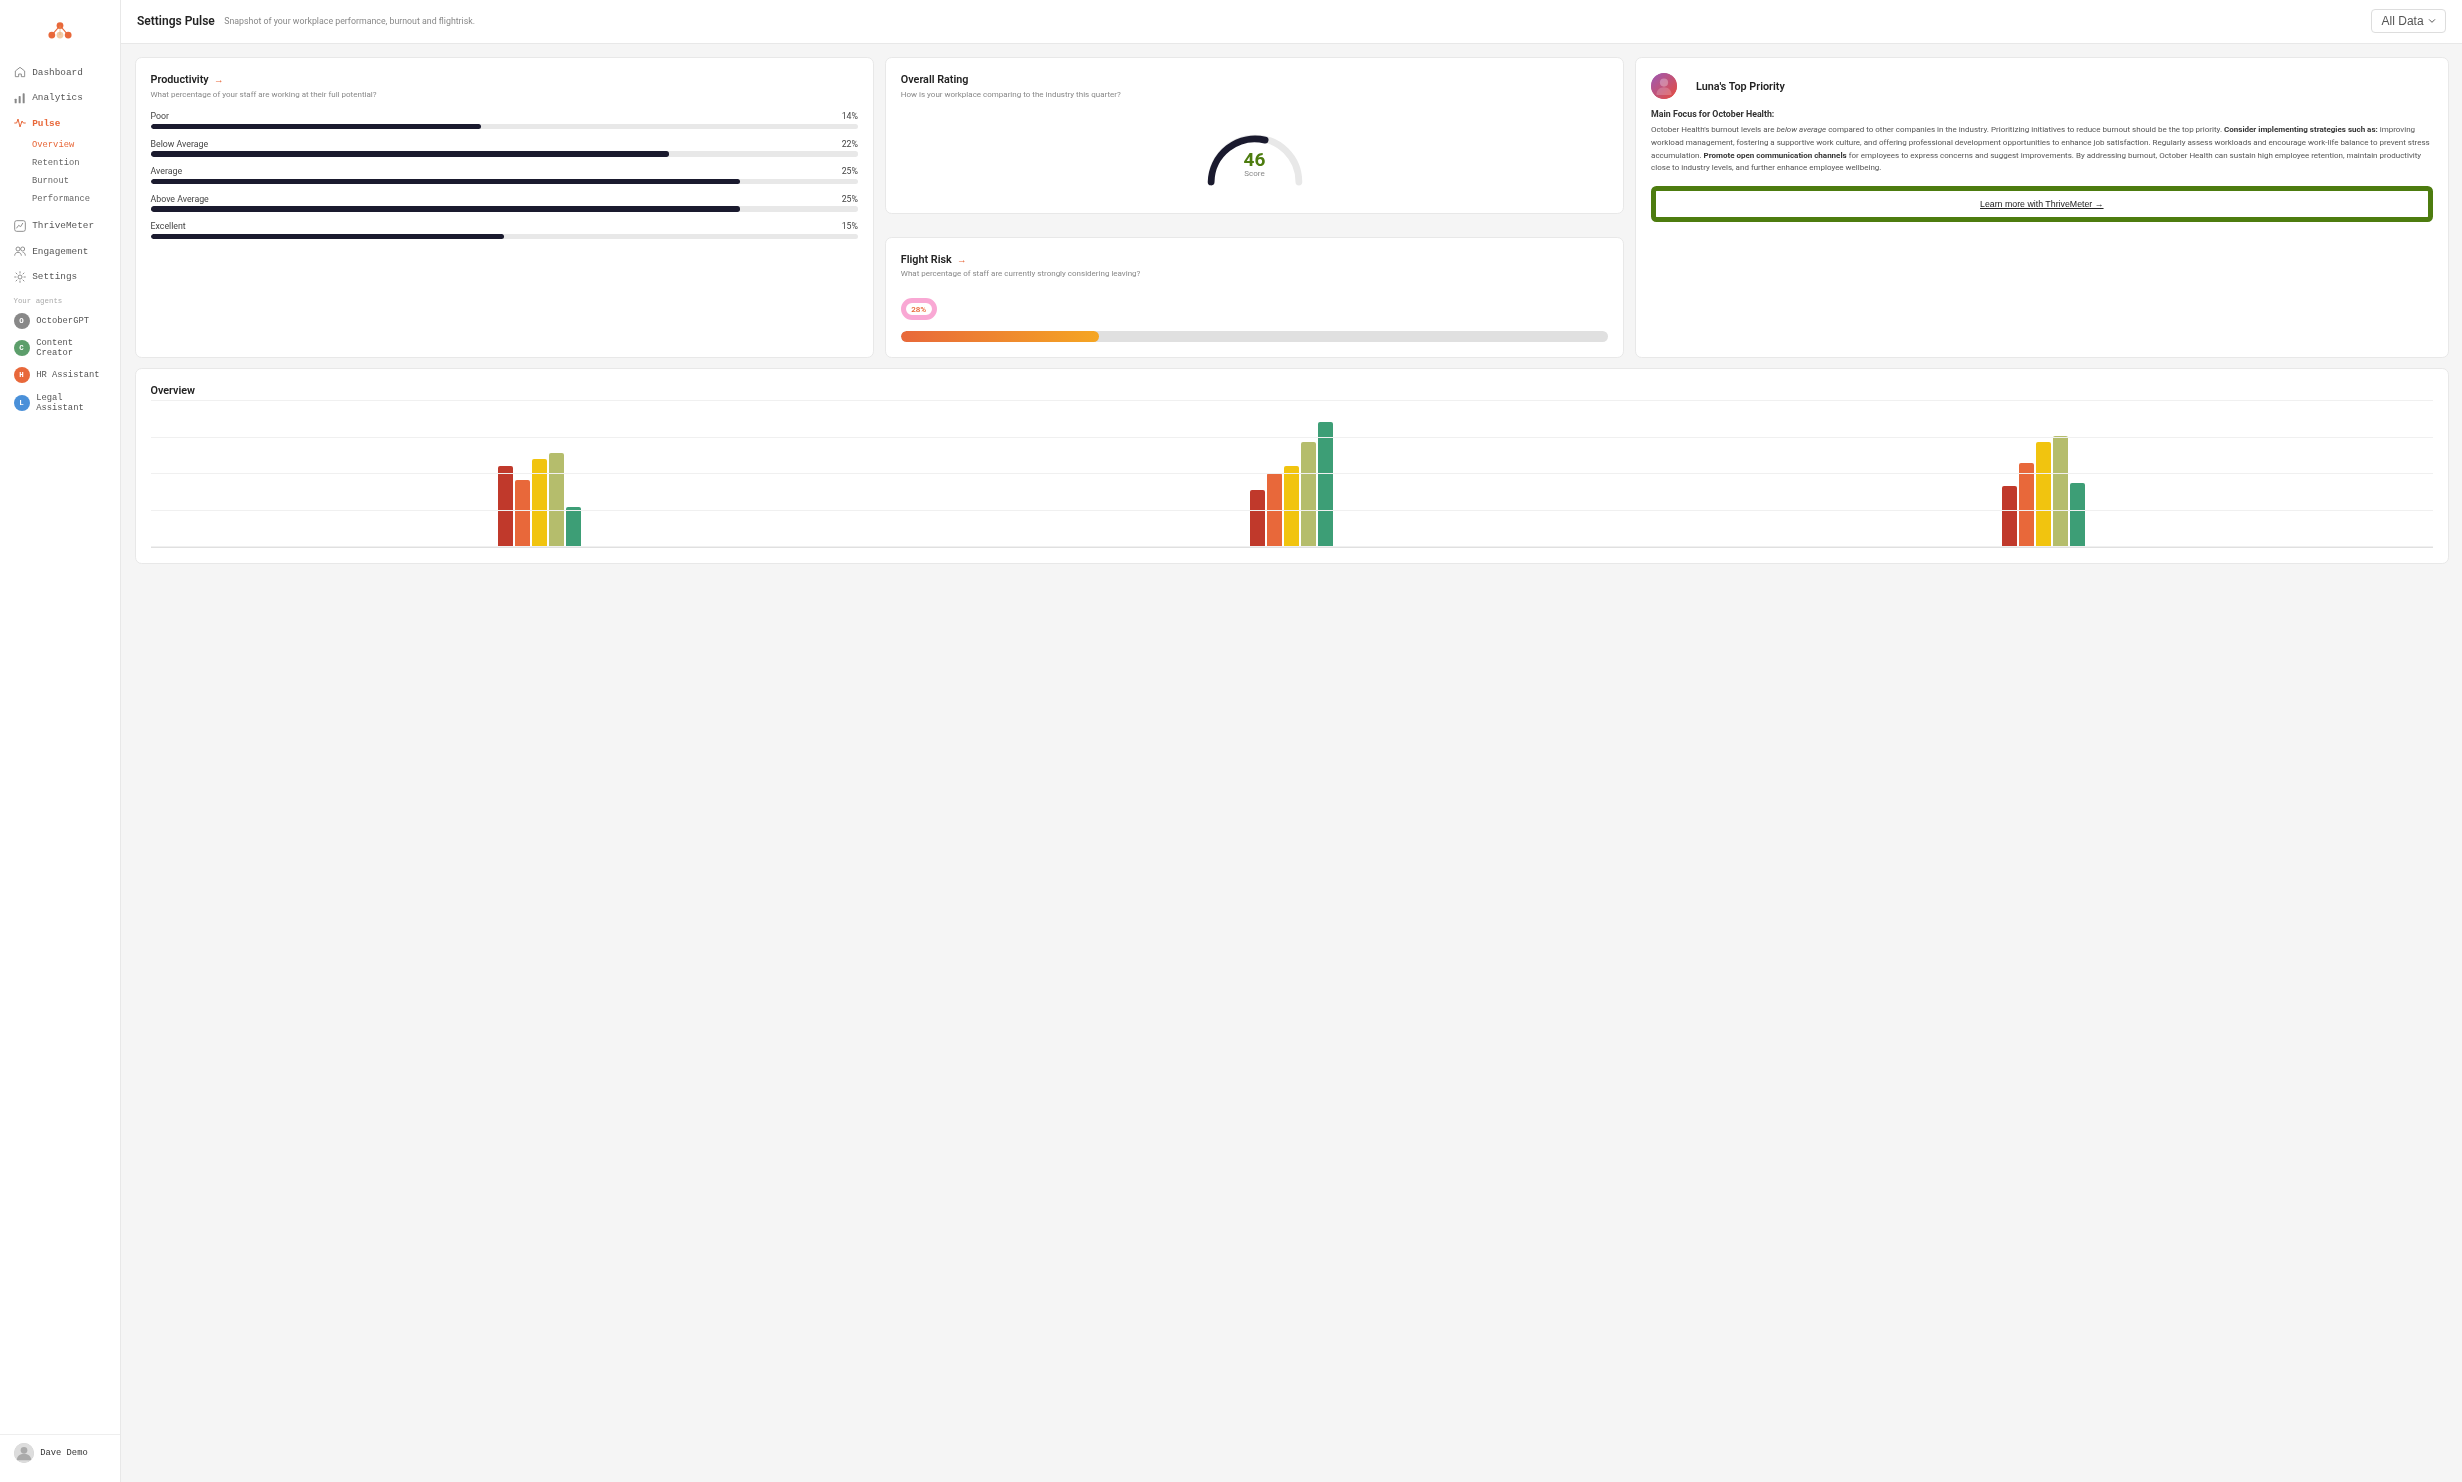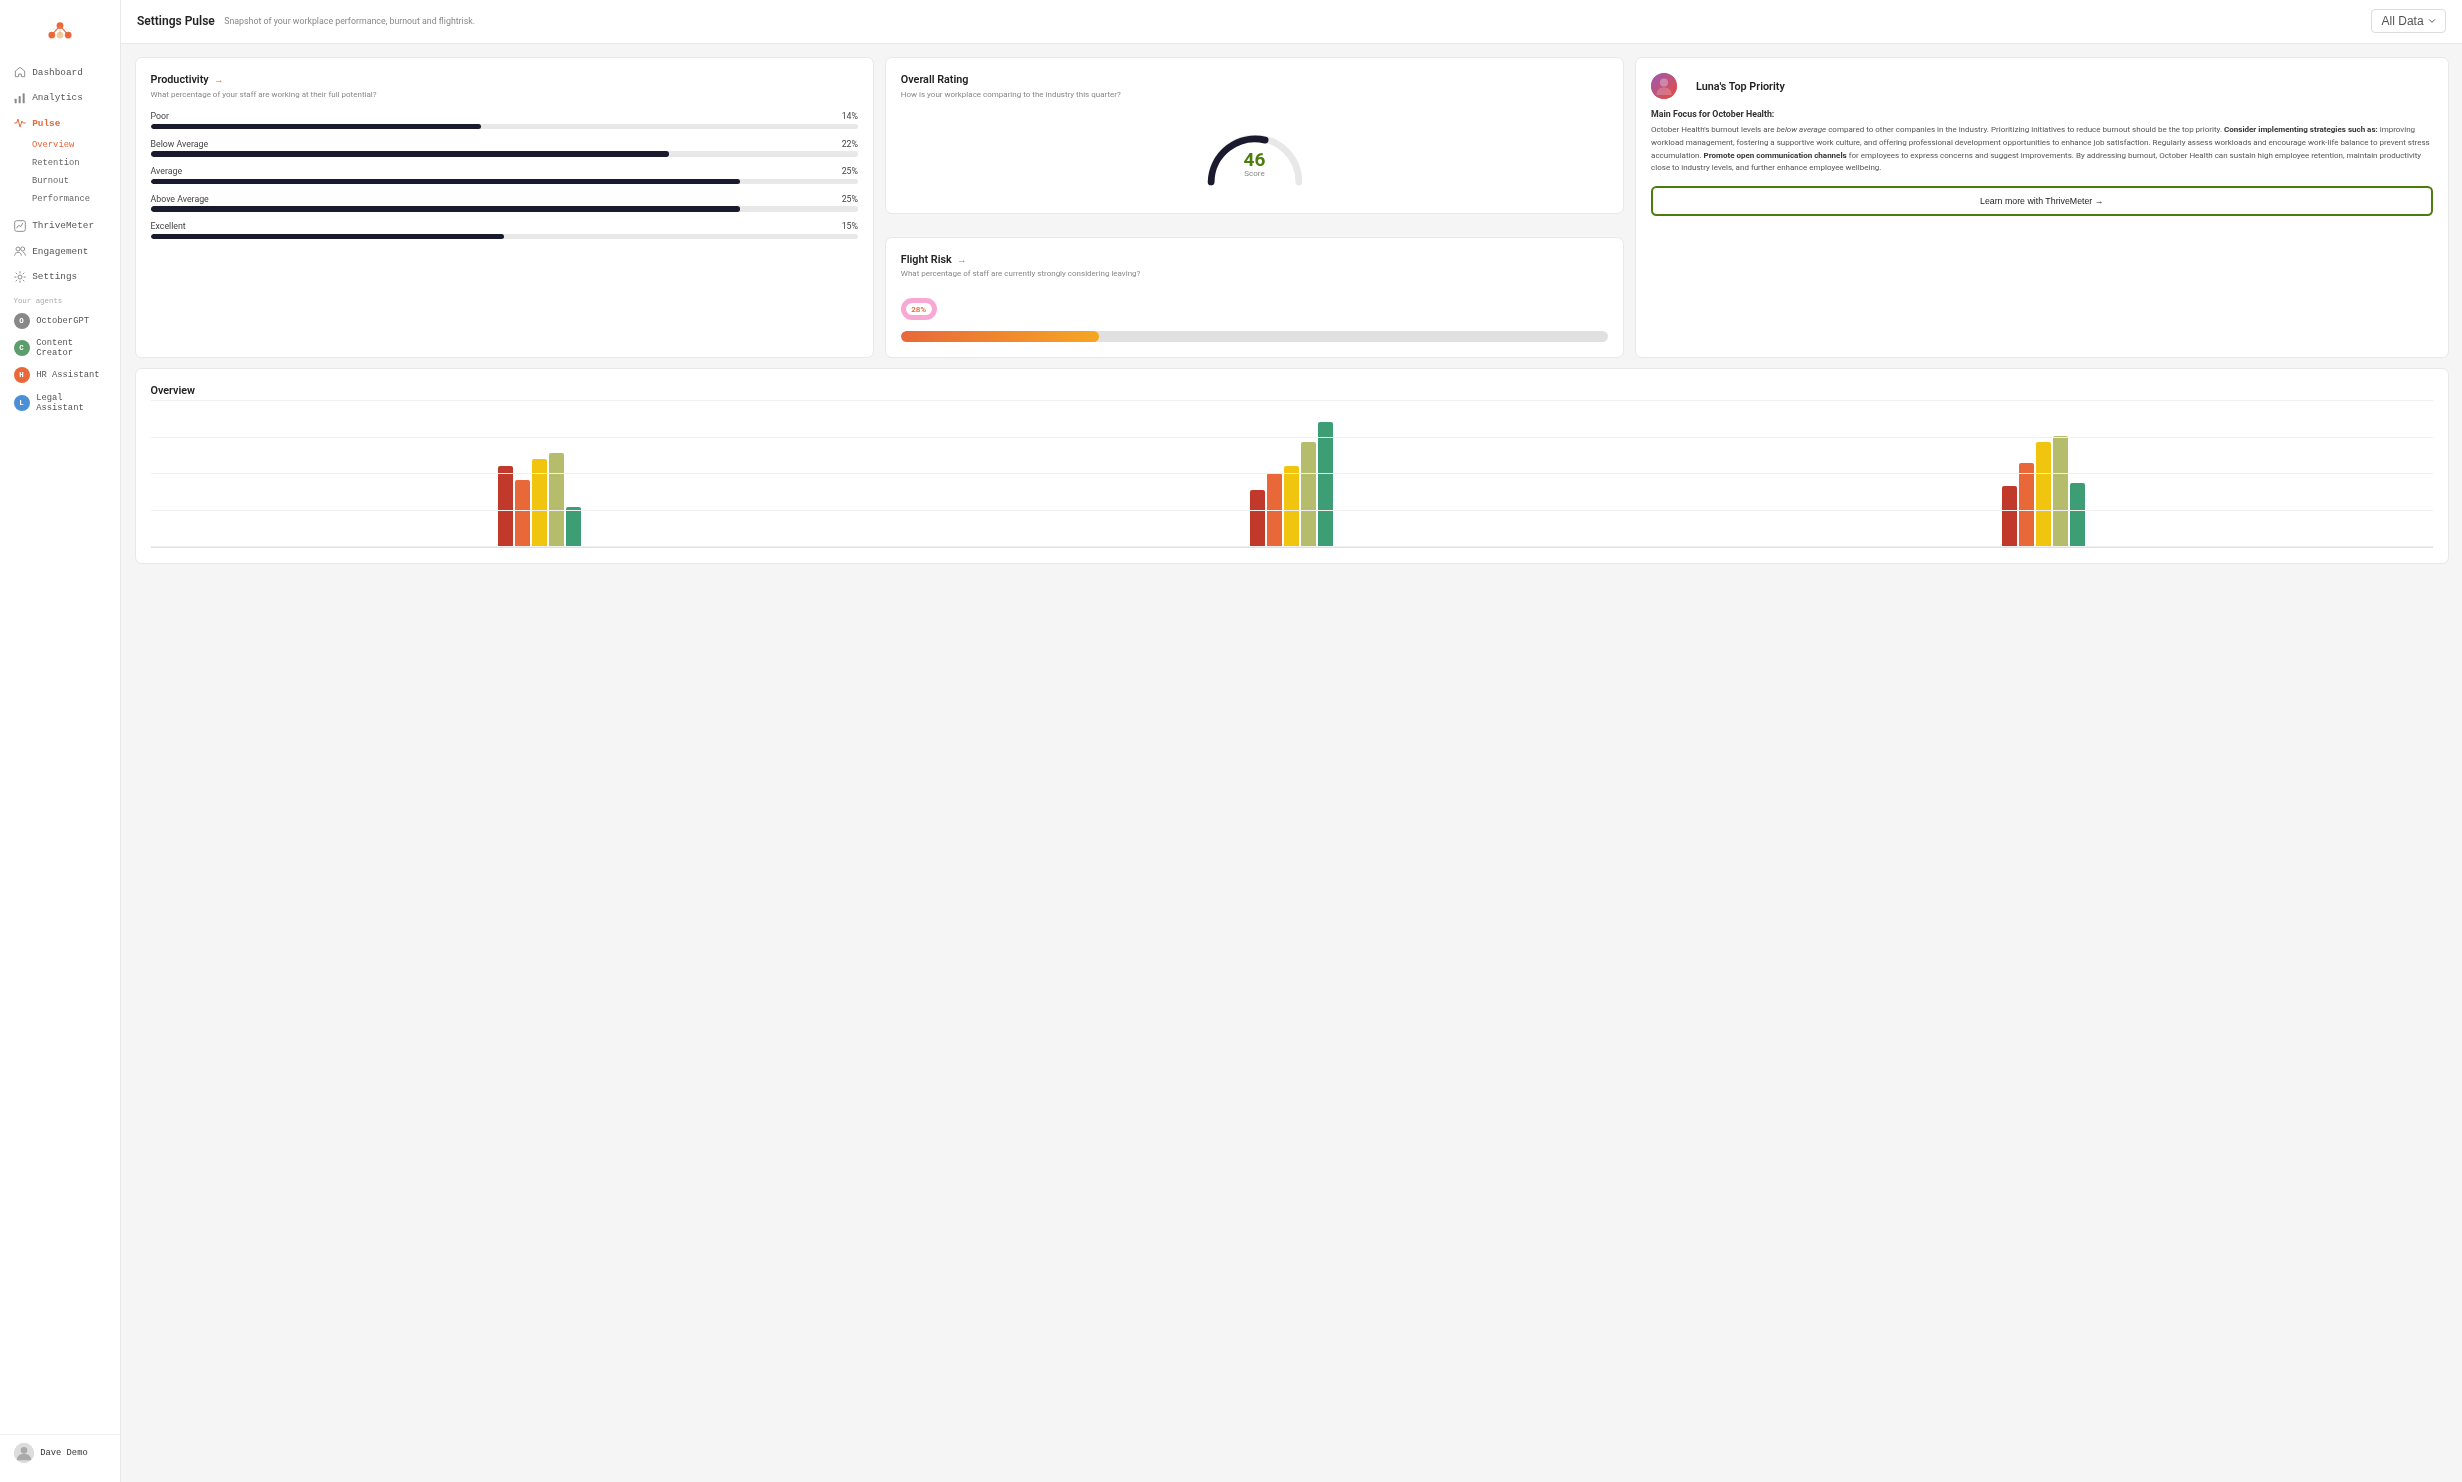--- a/index.html
+++ b/index.html
@@ -268,31 +268,32 @@
       font-size: 8px;
       color: #555;
       line-height: 1.6;
       margin-bottom: 10.8px;
     }
     .luna-body em { font-style: italic; }
     .luna-body strong { font-weight: 700; color: #333; }
     .thrivemore-btn {
       width: 100%;
       padding: 8px;
-      border: 2px solid #4d7c0f;
+      border: 5px solid #4d7c0f;
       border-radius: 5.4px;
       background: #fff;
       font-size: 8.8px;
       font-weight: 500;
       cursor: pointer;
       color: #222;
       display: flex;
       align-items: center;
       justify-content: center;
       gap: 4px;
+      text-decoration: underline;
     }
 
     
     .section-card {
       background: #fff;
       border-radius: 6.7px;
       padding: 15px;
       border: 0.7px solid #e8e8e8;
     }
     .section-title { font-size: 10.8px; font-weight: 600; color: #222; margin-bottom: 2.7px; }

